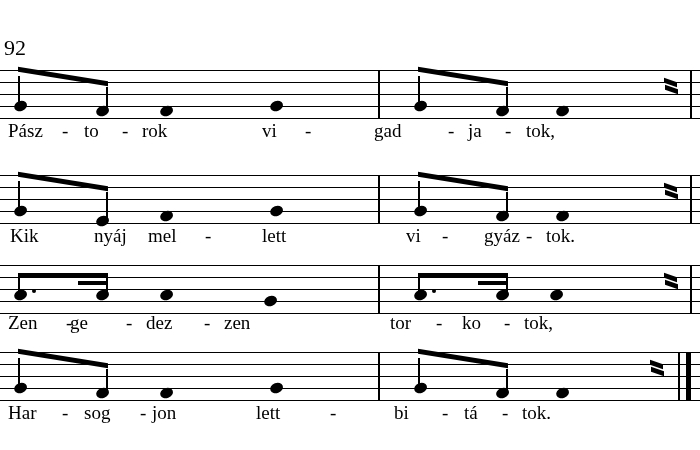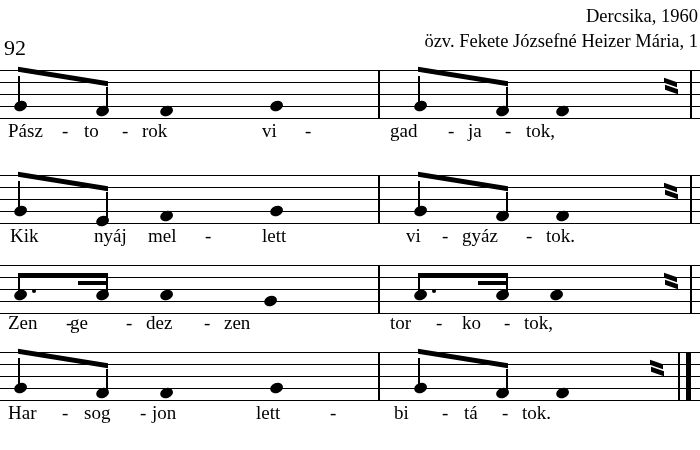--- a/index.html
+++ b/index.html
@@ -160,24 +160,20 @@
   .syl {
     position: absolute;
     white-space: nowrap;
   }
 </style>
 </head>
 <body>
 
 <div class="sheet">
 
-  <div class="header">
-    <div class="header-line">Dercsika, 1960</div>
-    <div class="header-line">özv. Fekete Józsefné Heizer Mária, 1</div>
-  </div>
 
   <div class="tempo">= 92</div>
 
   <div class="system" style="top:70px;">
     <div class="staff">
       <div class="line l0"></div>
         <div class="line l1"></div>
         <div class="line l2"></div>
         <div class="line l3"></div>
         <div class="line l4"></div>
@@ -205,21 +201,21 @@
     <div class="barline" style="left:690px;"></div>
   </div>
   <div class="lyrics" style="top:118px;">
     <span class="syl" style="left:8px">Pász</span>
     <span class="syl" style="left:62px">-</span>
     <span class="syl" style="left:84px">to</span>
     <span class="syl" style="left:122px">-</span>
     <span class="syl" style="left:142px">rok</span>
     <span class="syl" style="left:262px">vi</span>
     <span class="syl" style="left:305px">-</span>
-    <span class="syl" style="left:390px">gad</span>
+    <span class="syl" style="left:374px">gad</span>
     <span class="syl" style="left:448px">-</span>
     <span class="syl" style="left:468px">ja</span>
     <span class="syl" style="left:505px">-</span>
     <span class="syl" style="left:526px">tok,</span>
   </div>
 
   <div class="system" style="top:175px;">
     <div class="staff">
       <div class="line l0"></div>
         <div class="line l1"></div>
@@ -245,21 +241,21 @@
     <div class="barline" style="left:690px;"></div>
   </div>
   <div class="lyrics" style="top:223px;">
     <span class="syl" style="left:10px">Kik</span>
     <span class="syl" style="left:94px">nyáj</span>
     <span class="syl" style="left:148px">mel</span>
     <span class="syl" style="left:205px">-</span>
     <span class="syl" style="left:262px">lett</span>
     <span class="syl" style="left:406px">vi</span>
     <span class="syl" style="left:442px">-</span>
-    <span class="syl" style="left:462px">gyáz</span>
+    <span class="syl" style="left:484px">gyáz</span>
     <span class="syl" style="left:526px">-</span>
     <span class="syl" style="left:546px">tok.</span>
   </div>
 
   <div class="system" style="top:265px;">
     <div class="staff">
       <div class="line l0"></div>
         <div class="line l1"></div>
         <div class="line l2"></div>
         <div class="line l3"></div>

